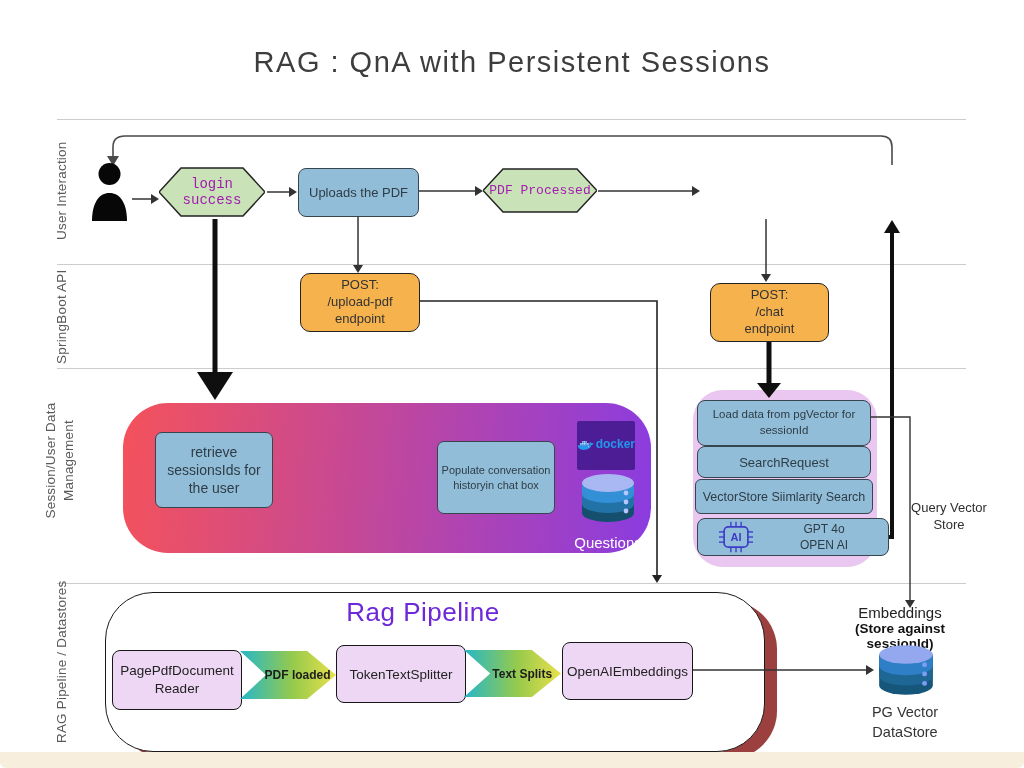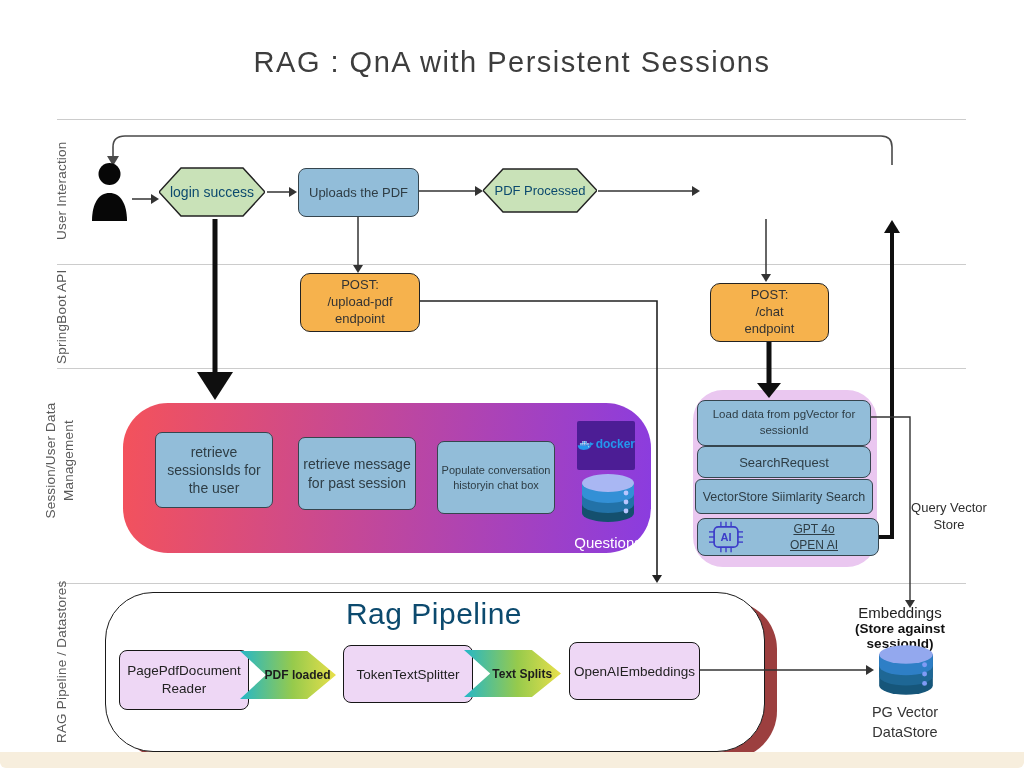--- a/index.html
+++ b/index.html
@@ -9,48 +9,48 @@
   .page-title{position:absolute;top:46px;left:0;width:1024px;text-align:center;
               font-size:29px;letter-spacing:1.5px;color:#3d3d3d;font-weight:500;}
   .lane-line{position:absolute;left:57px;width:909px;height:1px;background:#cccccc;}
   .lane-label{position:absolute;transform:rotate(-90deg);text-align:center;color:#595959;
               font-size:13.5px;line-height:1.3;letter-spacing:.2px;}
   .node{position:absolute;display:flex;align-items:center;justify-content:center;
         text-align:center;border-radius:8px;z-index:2;}
   .node span{white-space:pre-line;}
   .node-blue{background:var(--node-blue);border:1.4px solid #36454e;color:#2e3d45;}
   .node-orange{background:var(--node-orange);border:1.4px solid #222;color:#333;border-radius:10px;}
-  .node-lav{background:var(--node-lavender);border:1.5px solid #161616;color:#222;margin-left:7px;}
+  .node-lav{background:var(--node-lavender);border:1.5px solid #161616;color:#222;}
   .hex-wrap{position:absolute;z-index:2;}
   .hex-wrap svg{position:absolute;left:0;top:0;}
   .hex-shape{fill:var(--node-green);stroke:#222;stroke-width:1.5px;}
   .hex-label{position:absolute;left:0;top:0;width:100%;height:100%;display:flex;align-items:center;
-             justify-content:center;text-align:center;font-size:14px;color:#0c4a6e;}
+             justify-content:center;text-align:center;font-size:14px;color:#a21caf;font-family:Liberation Mono, monospace;}
   .grad-box{position:absolute;left:123px;top:403px;width:528px;height:150px;border-radius:45px;
             background:linear-gradient(95deg,var(--gradient-from),var(--gradient-to));z-index:1;}
   .pink-box{position:absolute;left:693px;top:390px;width:184px;height:177px;border-radius:30px;
             background:var(--container-pink);z-index:1;}
   .chev{position:absolute;display:flex;align-items:center;justify-content:center;text-align:center;
         z-index:2;background:linear-gradient(90deg,var(--chevron-from),#96ca4c 55%,var(--chevron-to));
         clip-path:polygon(0 0,70% 0,100% 50%,70% 100%,0 100%,27% 50%);
         font-size:12px;font-weight:600;color:#1d1d1d;}
   .chev span{margin-left:20%;white-space:pre-line;}
   .rag-shadow{position:absolute;left:119px;top:601px;width:658px;height:158px;border-radius:48px;
               background:var(--pipeline-shadow);z-index:0;}
   .rag-box{position:absolute;left:105px;top:592px;width:658px;height:158px;border-radius:48px;
            background:#ffffff;border:1.8px solid #1a1a1a;z-index:1;}
-  .rag-title{position:absolute;left:105px;top:597px;width:658px;text-align:center;font-size:30px;
-             color:#0c4a6e;font-weight:500;letter-spacing:.5px;z-index:2;}
+  .rag-title{position:absolute;left:94px;top:597px;width:658px;text-align:center;font-size:26px;
+             color:#6d28d9;font-weight:500;letter-spacing:.5px;z-index:2;}
   .connectors{position:absolute;left:0;top:0;z-index:1;pointer-events:none;}
   .label-blk{position:absolute;text-align:center;z-index:2;}
   .cream{position:absolute;left:0;top:752px;width:1024px;height:16px;background:var(--background-cream);z-index:3;}
   .docker-badge{position:absolute;left:577px;top:421px;width:58px;height:49px;background:#4c1d95;
                 border-radius:2px;z-index:2;display:flex;flex-direction:row;align-items:center;justify-content:flex-end;}
   .docker-word{font-size:12px;font-weight:700;color:var(--docker-blue);line-height:1.1;margin-bottom:2px;}
-  .gpt-row{display:flex;align-items:center;justify-content:flex-start;padding-left:8px;gap:4px;text-decoration:underline;}
+  .gpt-row{display:flex;align-items:center;justify-content:flex-start;padding-left:18px;gap:4px;}
 </style>
 </head>
 <body>
 
 <div class="canvas">
 
   <div class="page-title">RAG : QnA with Persistent Sessions</div>
 
   <div class="lane-line" style="top:119px"></div>
   <div class="lane-line" style="top:264px"></div>
@@ -154,23 +154,20 @@
 endpoint</span>
   </div>
   <div class="node node-orange" style="left:710px;top:283px;width:117px;height:57px;font-size:13px;line-height:1.3">
     <span>POST:
 /chat
 endpoint</span>
   </div>
 
   <div class="node node-blue" style="left:155px;top:432px;width:116px;height:74px;font-size:14px;line-height:1.3;border-radius:7px">
     <span>retrieve sessionsIds for the user</span>
-  </div>
-  <div class="node node-blue" style="left:298px;top:437px;width:116px;height:71px;font-size:14px;line-height:1.3;border-radius:7px">
-    <span>retrieve message for past session</span>
   </div>
   <div class="node node-blue" style="left:437px;top:441px;width:116px;height:71px;font-size:11px;line-height:1.3;border-radius:7px">
     <span>Populate conversation historyin chat box</span>
   </div>
 
   <div class="docker-badge">
     <svg width="48" height="28" viewBox="0 0 48 30">
       <path d="M2 13 C2 21 8 25 17 25 C28 25 35 20 37 13 Z" fill="#2496ed"></path>
       <path d="M36 13 C39 13 42 11 43 6.5 C41 8 39 8 37.5 7.5 C36.5 5.5 34.5 5 33 6 L33 13 Z" fill="#2496ed"></path>
       <g fill="#2496ed" stroke="#ffffff" stroke-width="0.8">

